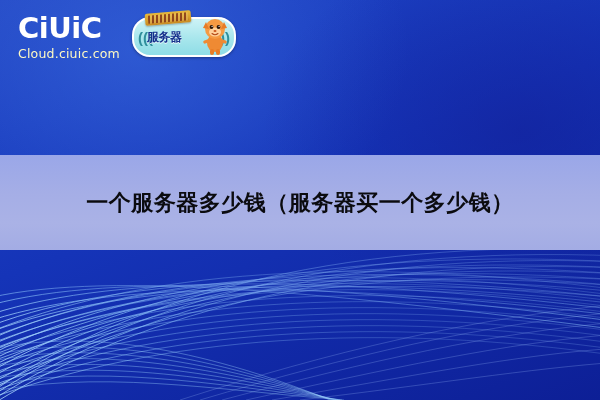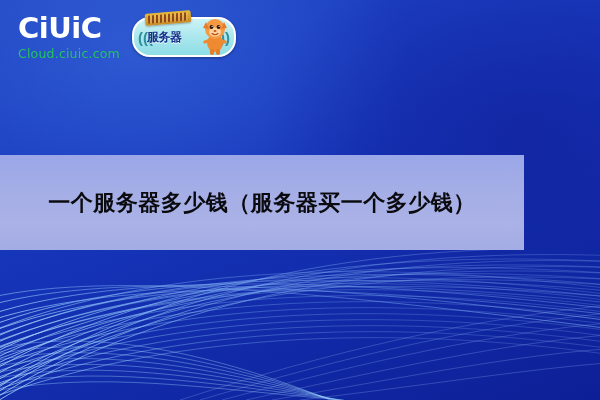--- a/index.html
+++ b/index.html
@@ -62,21 +62,21 @@
   .brand-name {
     font-size: 29px;
     font-weight: bold;
     color: #ffffff;
     letter-spacing: -0.5px;
     font-family: "DejaVu Sans", sans-serif;
   }
   .brand-domain {
     margin-top: 5px;
     font-size: 12.5px;
-    color: #22c55e;
+    color: #fef9c3;
     letter-spacing: .2px;
     font-family: "DejaVu Sans", sans-serif;
   }
 
   .badge {
     position: relative;
     margin-left: 12px;
     width: 100px;
     height: 36px;
     border-radius: 18px;
@@ -132,21 +132,21 @@
     width: 34px;
     height: 40px;
     z-index: 3;
   }
 
   
   .title-band {
     position: absolute;
     left: 0;
     top: 155px;
-    width: 524px;
+    width: 600px;
     height: 95px;
     background: linear-gradient(180deg, #9aa7e8 0%, #a5aee6 40%, #aab2e6 72%, #a3ace4 100%);
     display: flex;
     align-items: center;
     justify-content: center;
     z-index: 6;
   }
   .title-text {
     font-size: 22px;
     font-weight: bold;

